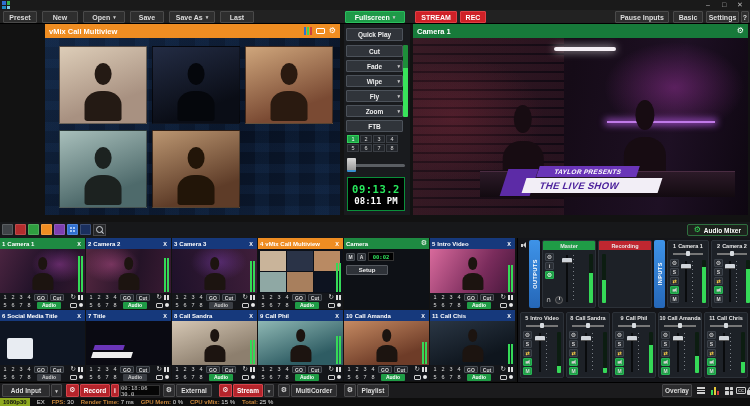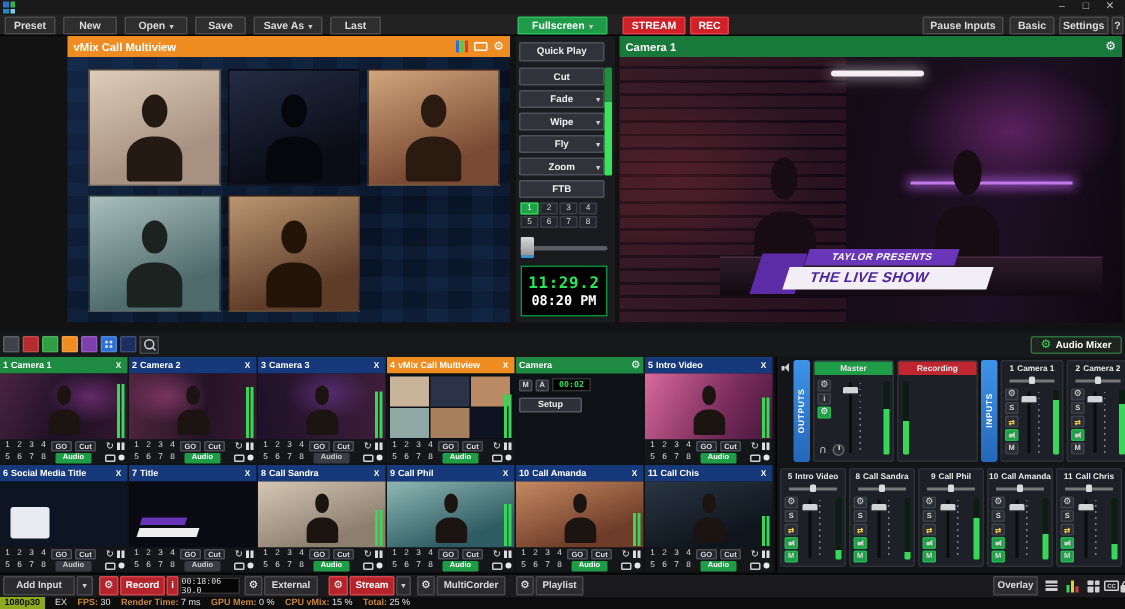--- a/index.html
+++ b/index.html
@@ -310,22 +310,22 @@
         <span class="numcell">5</span>
         <span class="numcell">6</span>
         <span class="numcell">7</span>
         <span class="numcell">8</span>
       </div>
     <div id="tbar">
       <div class="track"></div>
       <div class="handle"></div>
     </div>
     <div id="clock">
-      <span class="t1">11:29.2</span>
-      <span class="t2">08:20 PM</span>
+      <span class="t1">09:13.2</span>
+      <span class="t2">08:11 PM</span>
     </div>
   </div>
 
   <div id="program">
     <div class="panel-title">
       <span>Camera 1</span>
       <span class="ticons">
           <span class="gear">⚙</span>
         </span>
     </div>

